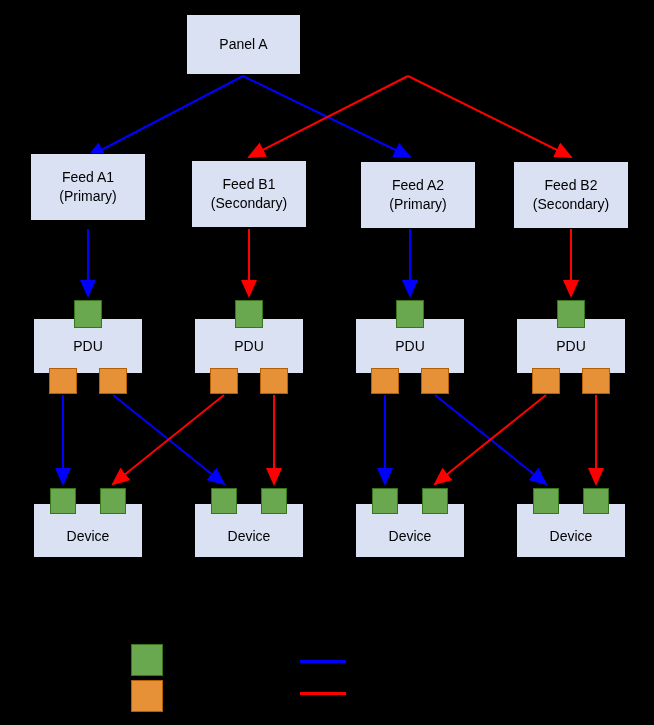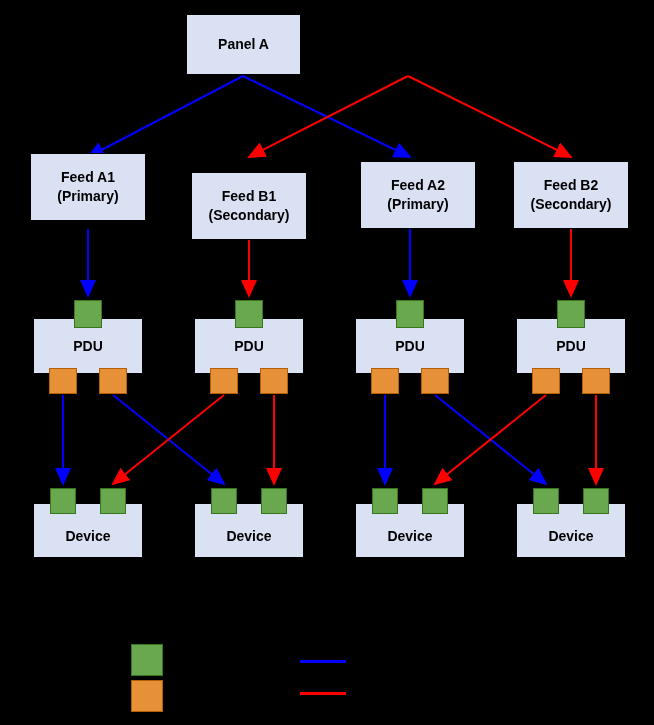--- a/index.html
+++ b/index.html
@@ -13,21 +13,20 @@
   .canvas{position:relative;width:654px;height:725px;background:var(--bg);overflow:hidden;}
   svg.arrows{position:absolute;left:0;top:0;width:654px;height:725px;}
   .node{
     position:absolute;
     background:var(--box-fill);
     border:1px solid var(--box-border);
     color:var(--text);
     display:flex;flex-direction:column;justify-content:center;align-items:center;
     font-size:14px;line-height:1.35;text-align:center;
     box-sizing:border-box;
-    font-weight:bold;
   }
   .node.device{justify-content:flex-end;padding-bottom:11px;}
   .port{position:absolute;box-sizing:border-box;}
   .port.green{width:28px;height:28px;background:var(--green);border:1px solid var(--green-border);}
   .port.green.small{width:26px;height:26px;}
   .port.orange{width:28px;height:26px;background:var(--orange);border:1px solid var(--orange-border);}
   .legend-swatch{position:absolute;width:32px;height:32px;box-sizing:border-box;}
   .legend-swatch.green{background:var(--green);border:1px solid var(--green-border);}
   .legend-swatch.orange{background:var(--orange);border:1px solid var(--orange-border);}
   .legend-line{position:absolute;width:46px;height:3px;}
@@ -75,21 +74,21 @@
   </svg>
 
   <div class="node" style="left:186px;top:14px;width:115px;height:61px">
     <span>Panel A</span>
   </div>
 
   <div class="node" style="left:30px;top:153px;width:116px;height:68px">
     <div>Feed A1</div>
     <div>(Primary)</div>
   </div>
-  <div class="node" style="left:191px;top:172px;width:116px;height:68px">
+  <div class="node" style="left:191px;top:160px;width:116px;height:68px">
     <div>Feed B1</div>
     <div>(Secondary)</div>
   </div>
   <div class="node" style="left:360px;top:161px;width:116px;height:68px">
     <div>Feed A2</div>
     <div>(Primary)</div>
   </div>
   <div class="node" style="left:513px;top:161px;width:116px;height:68px">
     <div>Feed B2</div>
     <div>(Secondary)</div>

